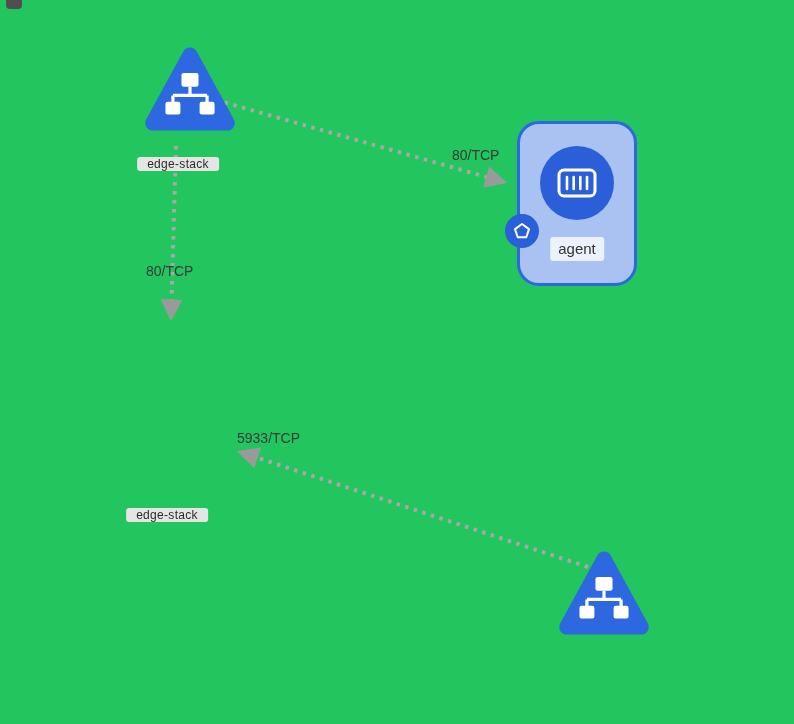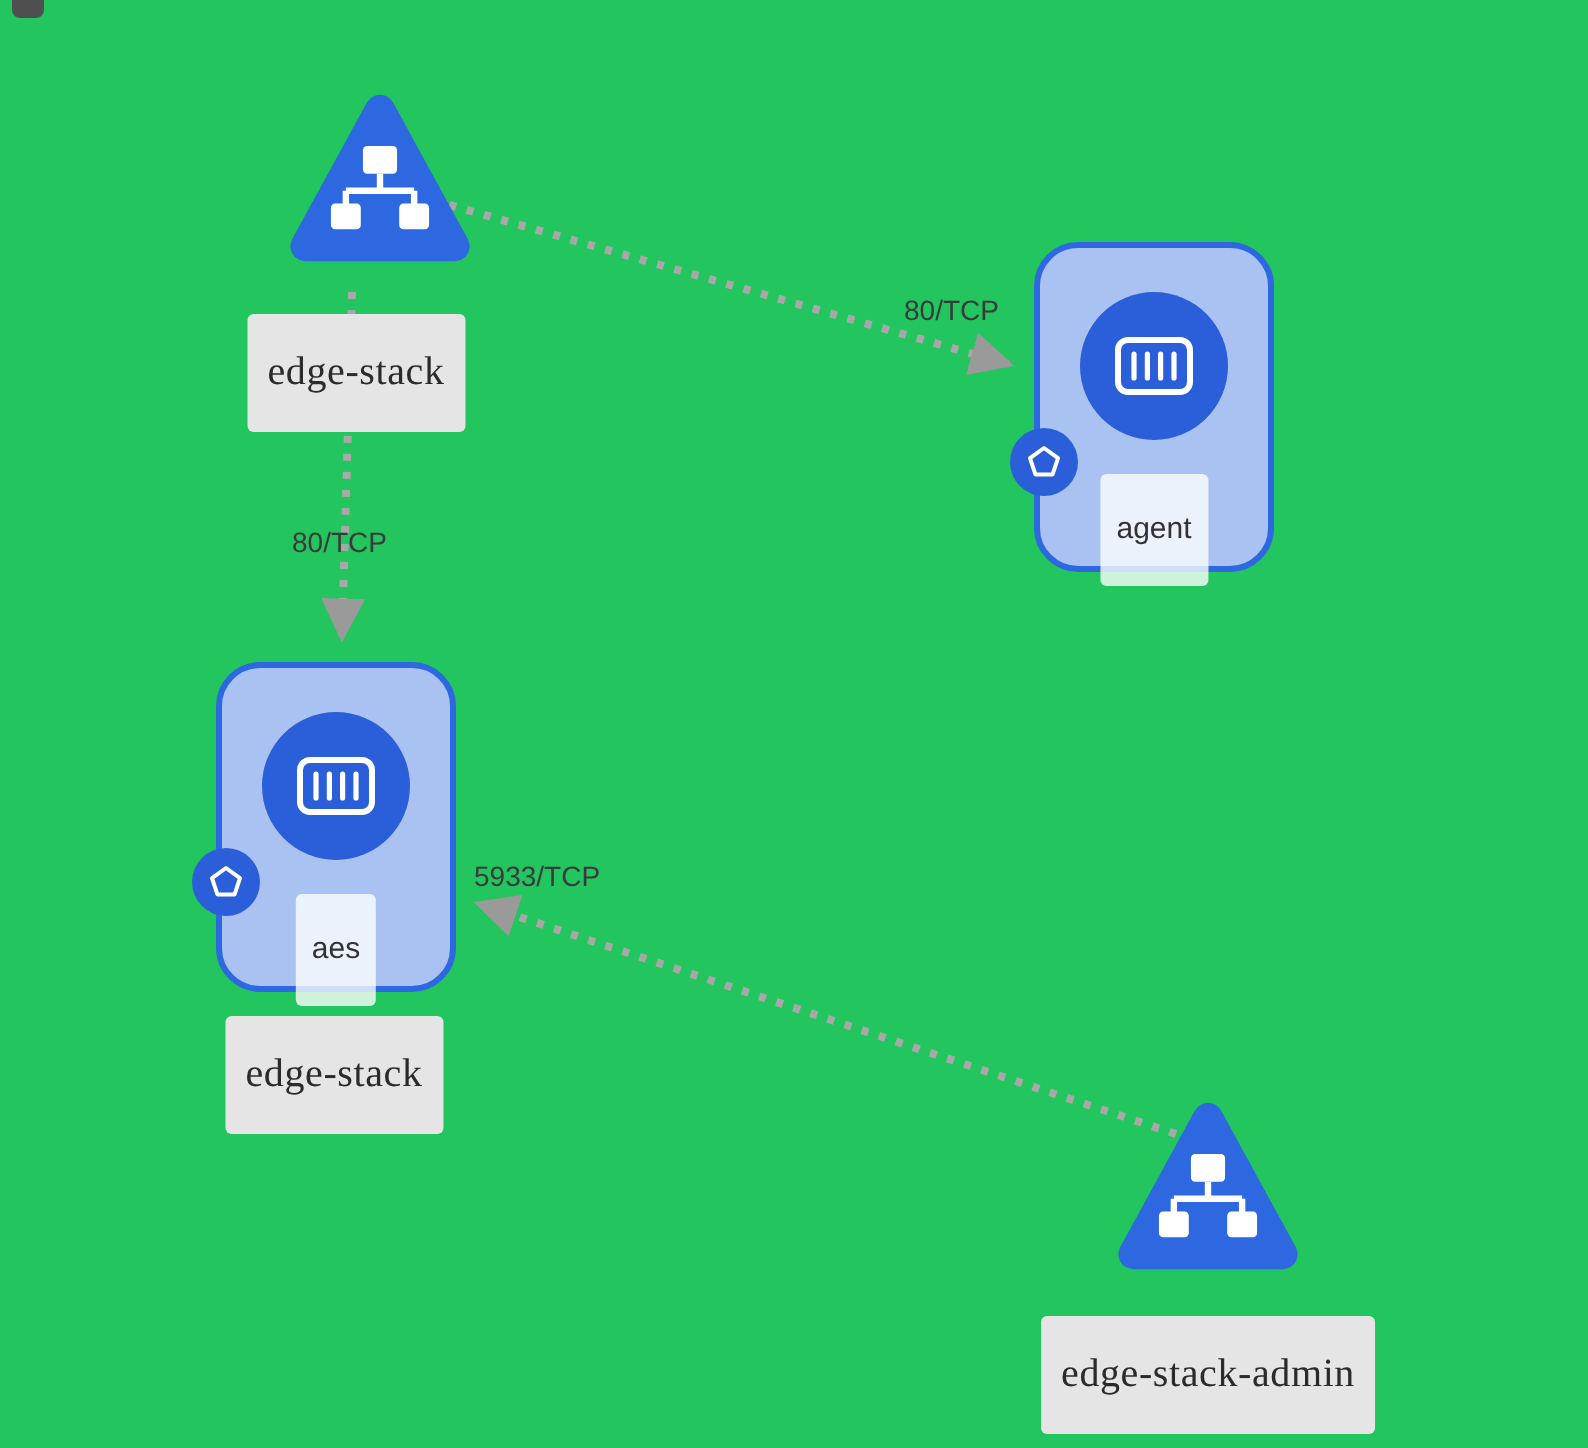--- a/index.html
+++ b/index.html
@@ -39,45 +39,44 @@
     display: flex; align-items: center; justify-content: center;
   }
   .container-label {
     position: absolute;
     left: 50%; top: 113px;
     transform: translateX(-50%);
     background: rgba(255,255,255,0.78);
     color: #333;
     font-size: 15px;
     line-height: 1.3;
-    padding: 18px 8px;
+    padding: 2px 8px;
     border-radius: 3px;
     white-space: nowrap;
   }
   .pod-badge {
     position: absolute;
     left: -15px; top: 90px;
     width: 34px; height: 34px;
     border-radius: 50%;
     background: #2b5fd9;
     display: flex; align-items: center; justify-content: center;
   }
 
   
   .node-label {
     position: absolute;
     transform: translateX(-50%);
     background: #e5e5e5;
     color: #2b2b2b;
-    font-size: 20px;
+    font-size: 12px;
     letter-spacing: 0.3px;
-    padding: 18px 10px;
+    padding: 0 10px;
     border-radius: 3px;
     white-space: nowrap;
-    font-family: Liberation Serif, serif;
   }
   .edge-label {
     position: absolute;
     font-size: 14px;
     color: #3a3a3a;
     white-space: nowrap;
   }
 
   .top-left-artifact {
     position: absolute;
@@ -132,48 +131,31 @@
       </svg>
     </div>
     <div class="container-label">agent</div>
     <div class="pod-badge">
       <svg width="20" height="20" viewBox="0 0 20 20">
         <path d="M10 3 L17 8.1 L14.3 16.2 L5.7 16.2 L3 8.1 Z" fill="none" stroke="#ffffff" stroke-width="2" stroke-linejoin="round"></path>
       </svg>
     </div>
   </div>
 
-  <div class="pod-node" style="left:108px; top:331px;">
-    <div class="pod-circle">
-      <svg width="44" height="40" viewBox="0 0 44 40">
-        <rect x="4" y="7" width="36" height="26" rx="5" fill="none" stroke="#ffffff" stroke-width="3"></rect>
-        <g stroke="#ffffff" stroke-width="2.6" stroke-linecap="round">
-          <path d="M12 14 V26 M18.7 14 V26 M25.3 14 V26 M32 14 V26"></path>
-        </g>
-      </svg>
-    </div>
-    <div class="container-label">aes</div>
-    <div class="pod-badge">
-      <svg width="20" height="20" viewBox="0 0 20 20">
-        <path d="M10 3 L17 8.1 L14.3 16.2 L5.7 16.2 L3 8.1 Z" fill="none" stroke="#ffffff" stroke-width="2" stroke-linejoin="round"></path>
-      </svg>
-    </div>
-  </div>
   <div class="node-label" style="left:167px; top:508px;">edge-stack</div>
 
   <div class="service-node" style="left:556px; top:548px;">
     <svg width="96" height="90" viewBox="0 0 90 84">
       <path d="M45 10 L10 74 L80 74 Z" fill="#2d68e0" stroke="#2d68e0" stroke-width="14" stroke-linejoin="round"></path>
       <g stroke="#ffffff" stroke-width="3" fill="none">
         <path d="M45 40 V48 M29 48 H61 M29 48 V55 M61 48 V55"></path>
       </g>
       <g fill="#ffffff">
         <rect x="37" y="27" width="16" height="13" rx="2"></rect>
         <rect x="22" y="54" width="14" height="12" rx="2"></rect>
         <rect x="54" y="54" width="14" height="12" rx="2"></rect>
       </g>
     </svg>
   </div>
-  <div class="node-label" style="left:604px; top:658px;">edge-stack-admin</div>
 
   <div class="top-left-artifact"></div>
 
 </div>
 
 </body></html>

